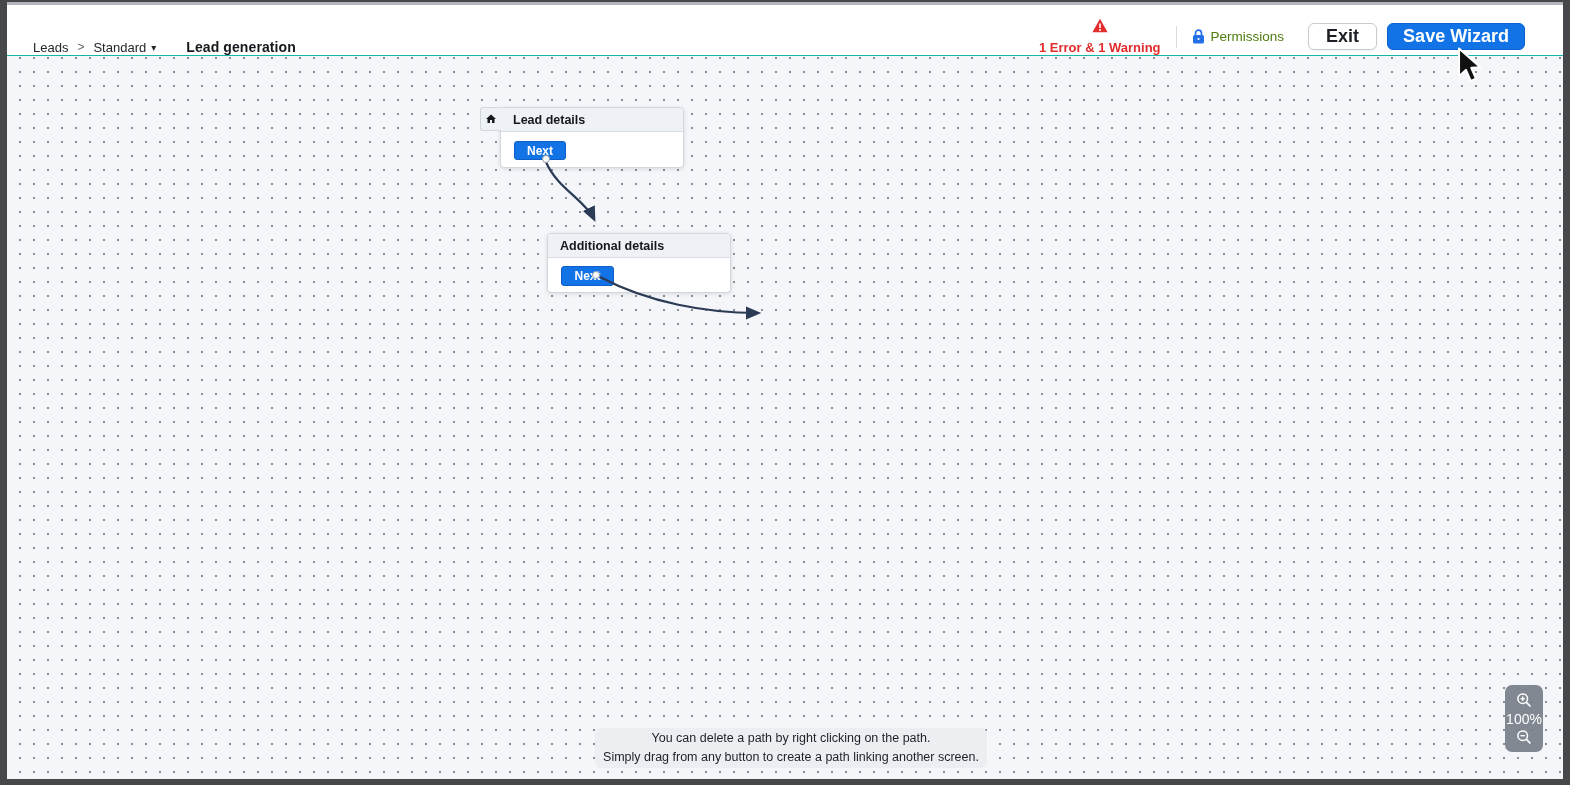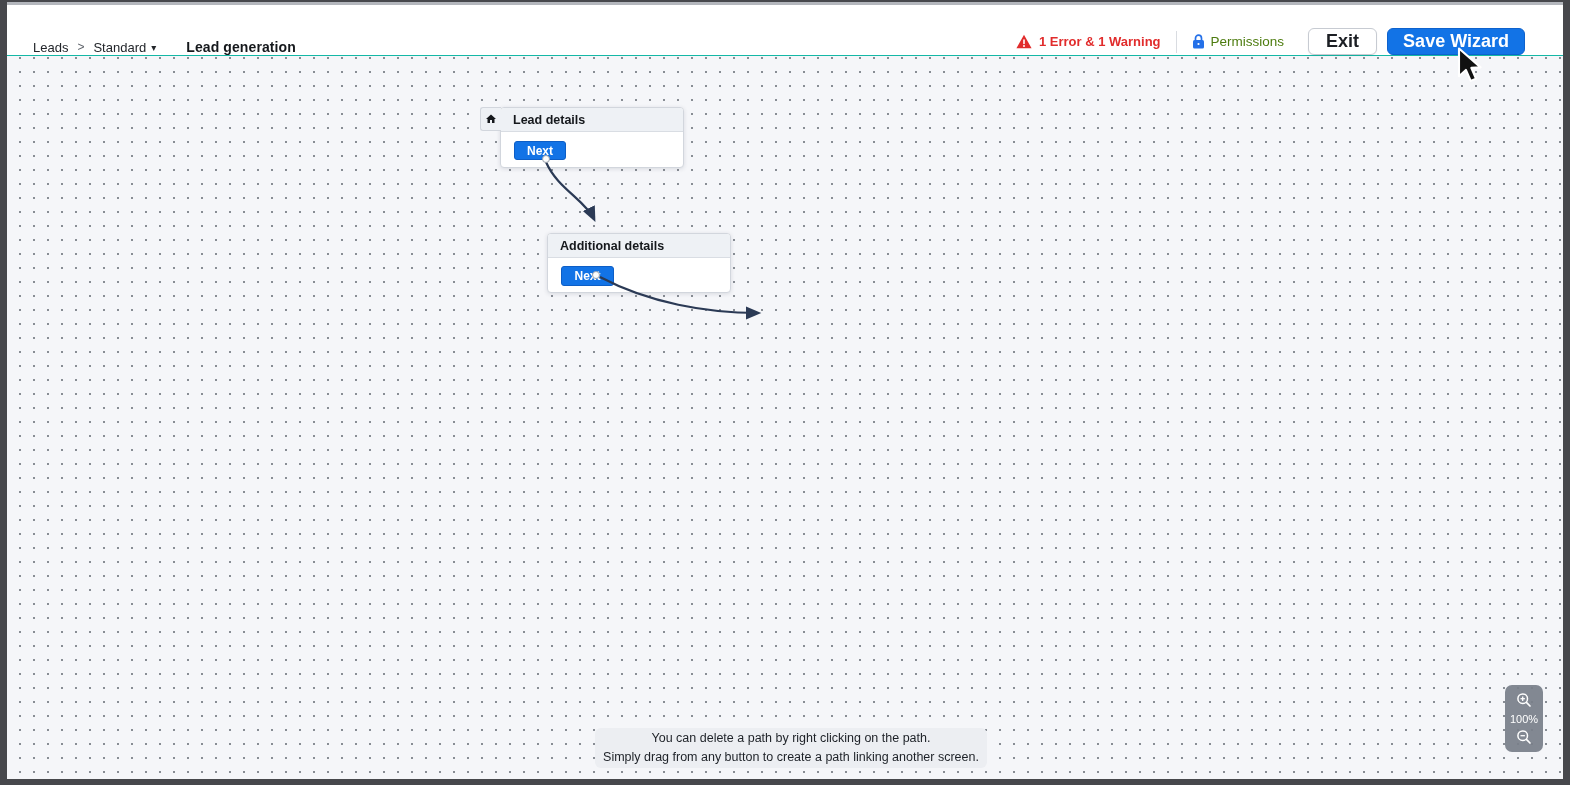--- a/index.html
+++ b/index.html
@@ -25,21 +25,21 @@
     padding: 0 38px 0 26px;
     position: relative; z-index: 10;
   }
   .tb-left { display: flex; align-items: center; }
   .crumb { font-size: 13px; color: #23262b; cursor: pointer; }
   .crumb-sep { font-size: 12px; color: #5f646b; margin: 0 9px; }
   .layout-select { display: flex; align-items: center; gap: 5px; }
   .caret { font-size: 10px; color: #23262b; }
   .page-title { font-size: 14px; font-weight: 700; color: #15181c; margin-left: 30px; letter-spacing: .1px; }
   .tb-right { display: flex; align-items: center; }
-  .error-status { display: flex; align-items: center; gap: 7px; color: #e12c2c; font-size: 13px; font-weight: 600; cursor: pointer; }
+  .error-status { display: flex; align-items: center; gap: 7px; color: #e12c2c; font-size: 13px; font-weight: 600; cursor: pointer; flex-direction: column; }
   .tb-divider { width: 1px; height: 22px; background: #d9dce1; margin: 0 15px; }
   .permissions { display: flex; align-items: center; gap: 6px; color: #4d7c0f; font-size: 13.5px; font-weight: 400; cursor: pointer; }
   .btn { font-family: "Liberation Sans", sans-serif; font-size: 18px; border-radius: 6px; cursor: pointer; height: 27px; }
   .btn-exit {
     margin-left: 24px; padding: 0 17px;
     background: #fff; color: #1c1f24; border: 1px solid #c7cbd2;
     box-shadow: 0 1px 2px rgba(0,0,0,.06); font-weight: 600;
   }
   .btn-save {
     margin-left: 10px; padding: 0 15px;
@@ -107,21 +107,21 @@
   }
   
   .zoom-panel {
     position: absolute; left: 1498px; top: 629px; z-index: 5;
     width: 38px; height: 67px;
     background: rgba(121,127,138,.93); border-radius: 7px;
     display: flex; flex-direction: column; align-items: center; justify-content: space-between;
     padding: 7px 0;
   }
   .zoom-btn { background: none; border: none; cursor: pointer; line-height: 0; padding: 0; }
-  .zoom-level { color: #fff; font-size: 11px; }
+  .zoom-level { color: #fff; font-size: 14px; }
   .cursor { position: absolute; left: 1449px; top: 42px; z-index: 20; pointer-events: none; }
 </style>
 </head>
 <body>
 
 <div class="window">
 
   <header class="topbar">
     <div class="tb-left">
       <span class="crumb">Leads</span>

